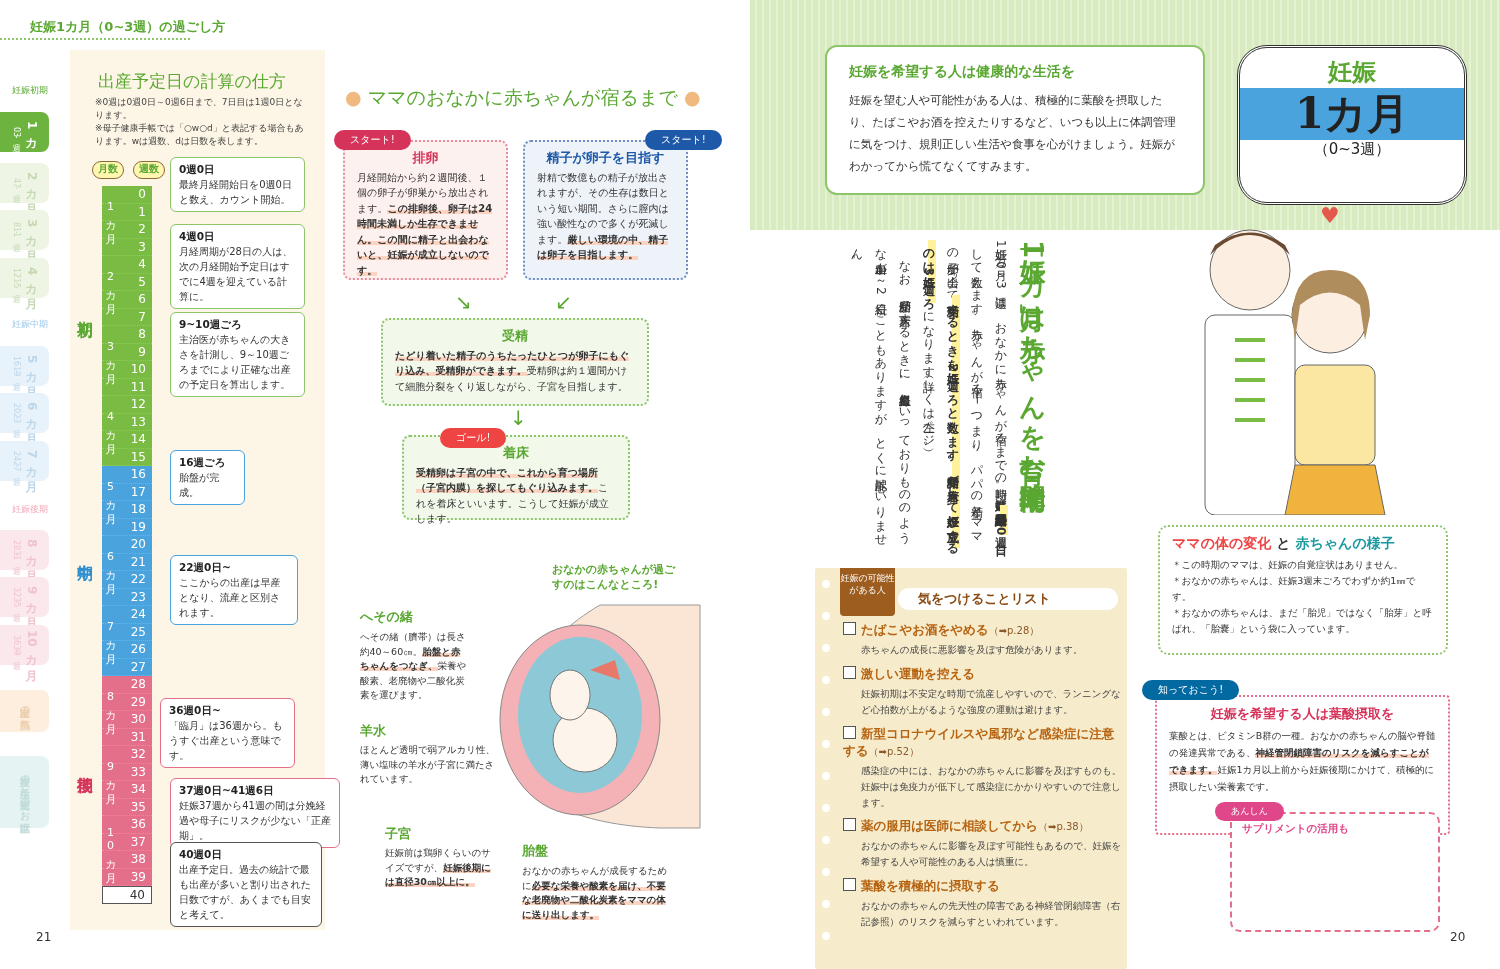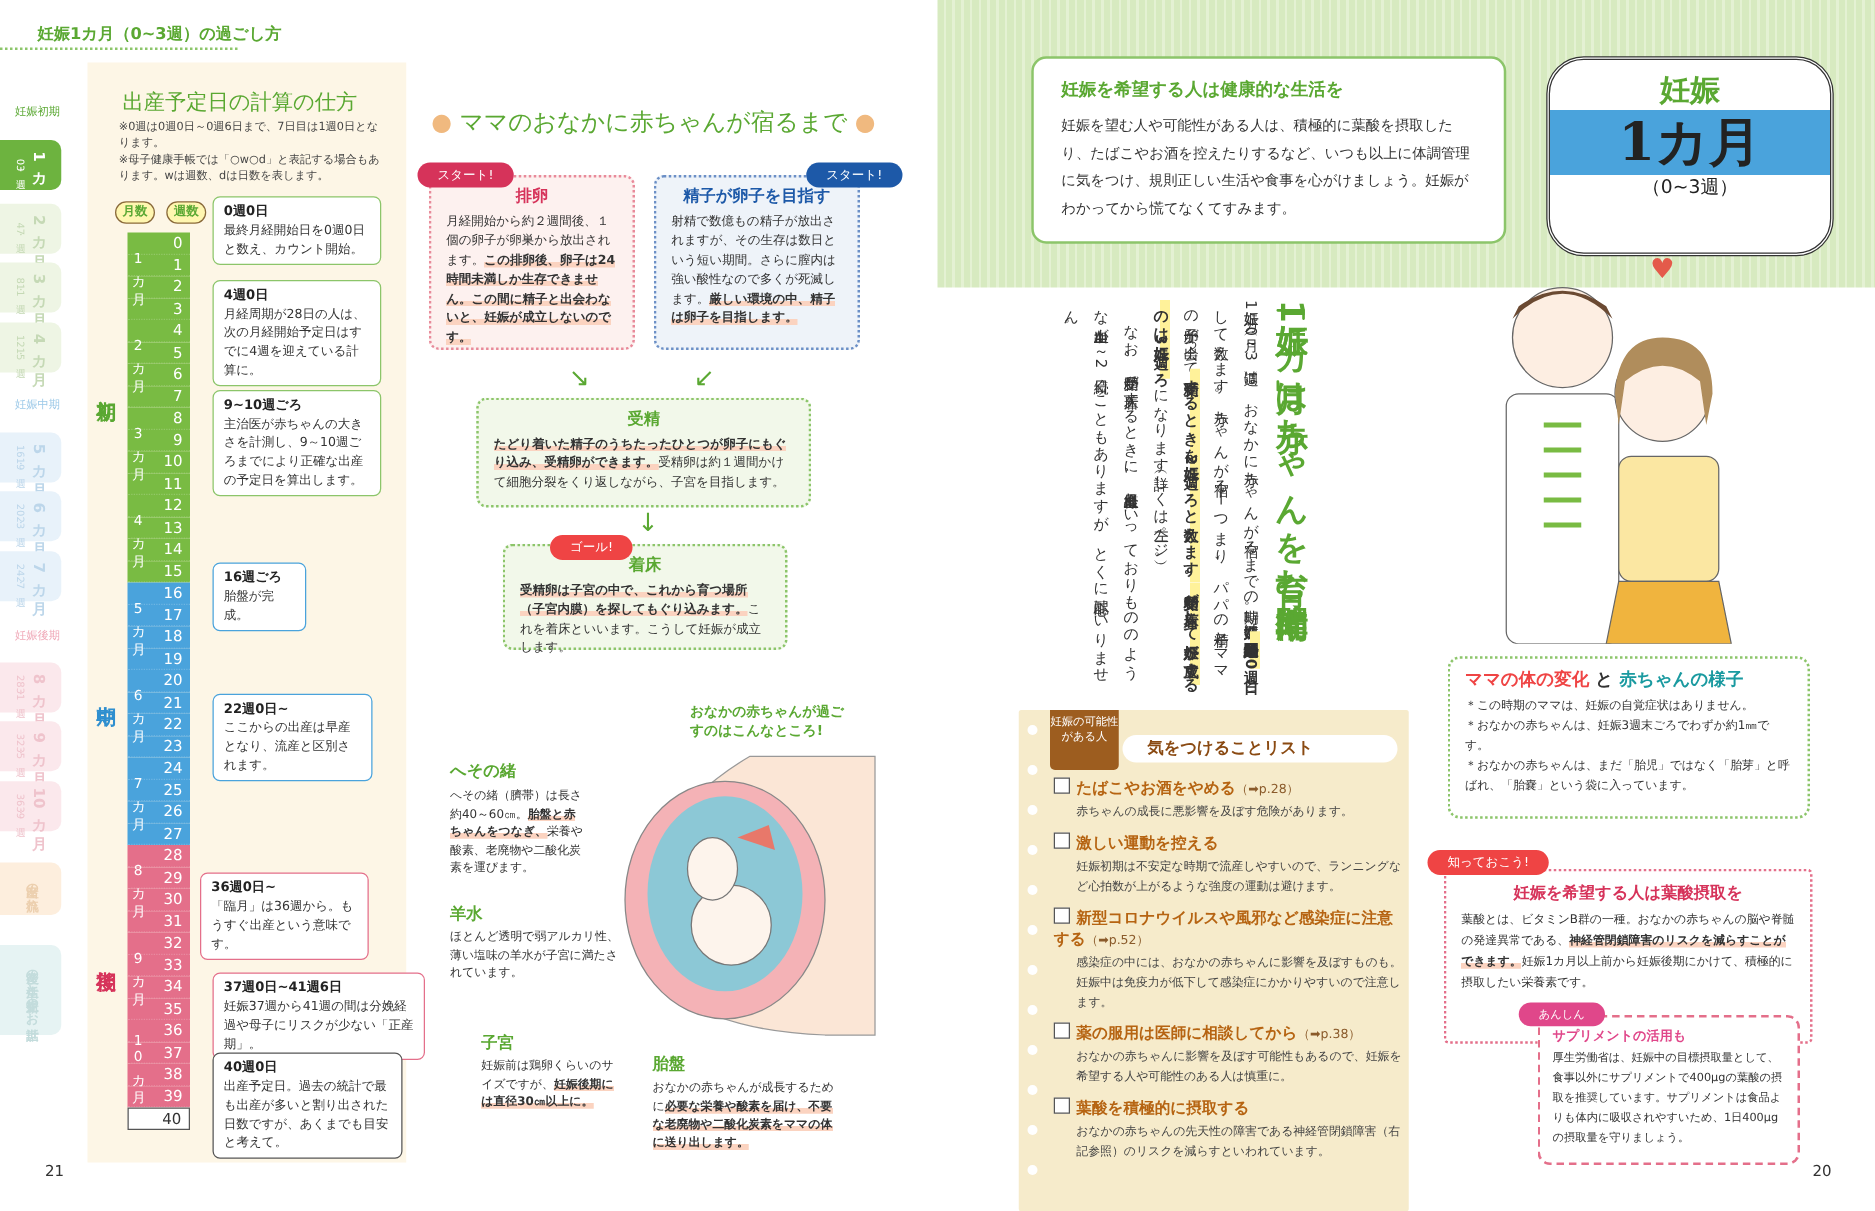--- a/index.html
+++ b/index.html
@@ -317,20 +317,19 @@
     <li>＊この時期のママは、妊娠の自覚症状はありません。</li>
     <li>＊おなかの赤ちゃんは、妊娠3週末ごろでわずか約1㎜です。</li>
     <li>＊おなかの赤ちゃんは、まだ「胎児」ではなく「胎芽」と呼ばれ、「胎嚢」という袋に入っています。</li>
   </ul>
 </div>
 
 <div class="abs" id="folic-box">
   <h3>妊娠を希望する人は葉酸摂取を</h3>
   <p><span>葉酸とは、ビタミンB群の一種。おなかの赤ちゃんの脳や脊髄の発達異常である、</span><span class="hl">神経管閉鎖障害のリスクを減らすことができます。</span><span>妊娠1カ月以上前から妊娠後期にかけて、積極的に摂取したい栄養素です。</span></p>
 </div>
-<div class="abs bubble" style="left:1142px;top:680px;background:#ef4444">知っておこう!</div>
+<div class="abs bubble" style="left:1142px;top:680px;background:#0369a1">知っておこう!</div>
 
 <div class="abs" id="supp-box">
   <h4>サプリメントの活用も</h4>
-  <p>厚生労働省は、妊娠中の目標摂取量として、食事以外にサプリメントで400μgの葉酸の摂取を推奨しています。サプリメントは食品よりも体内に吸収されやすいため、1日400μgの摂取量を守りましょう。</p>
 </div>
 <div class="abs bubble" style="left:1215px;top:802px;background:#e0478a;font-size:9px">あんしん</div>
 <div class="abs pgnum" style="left:1450px;top:930px">20</div>
 
 </body></html>

